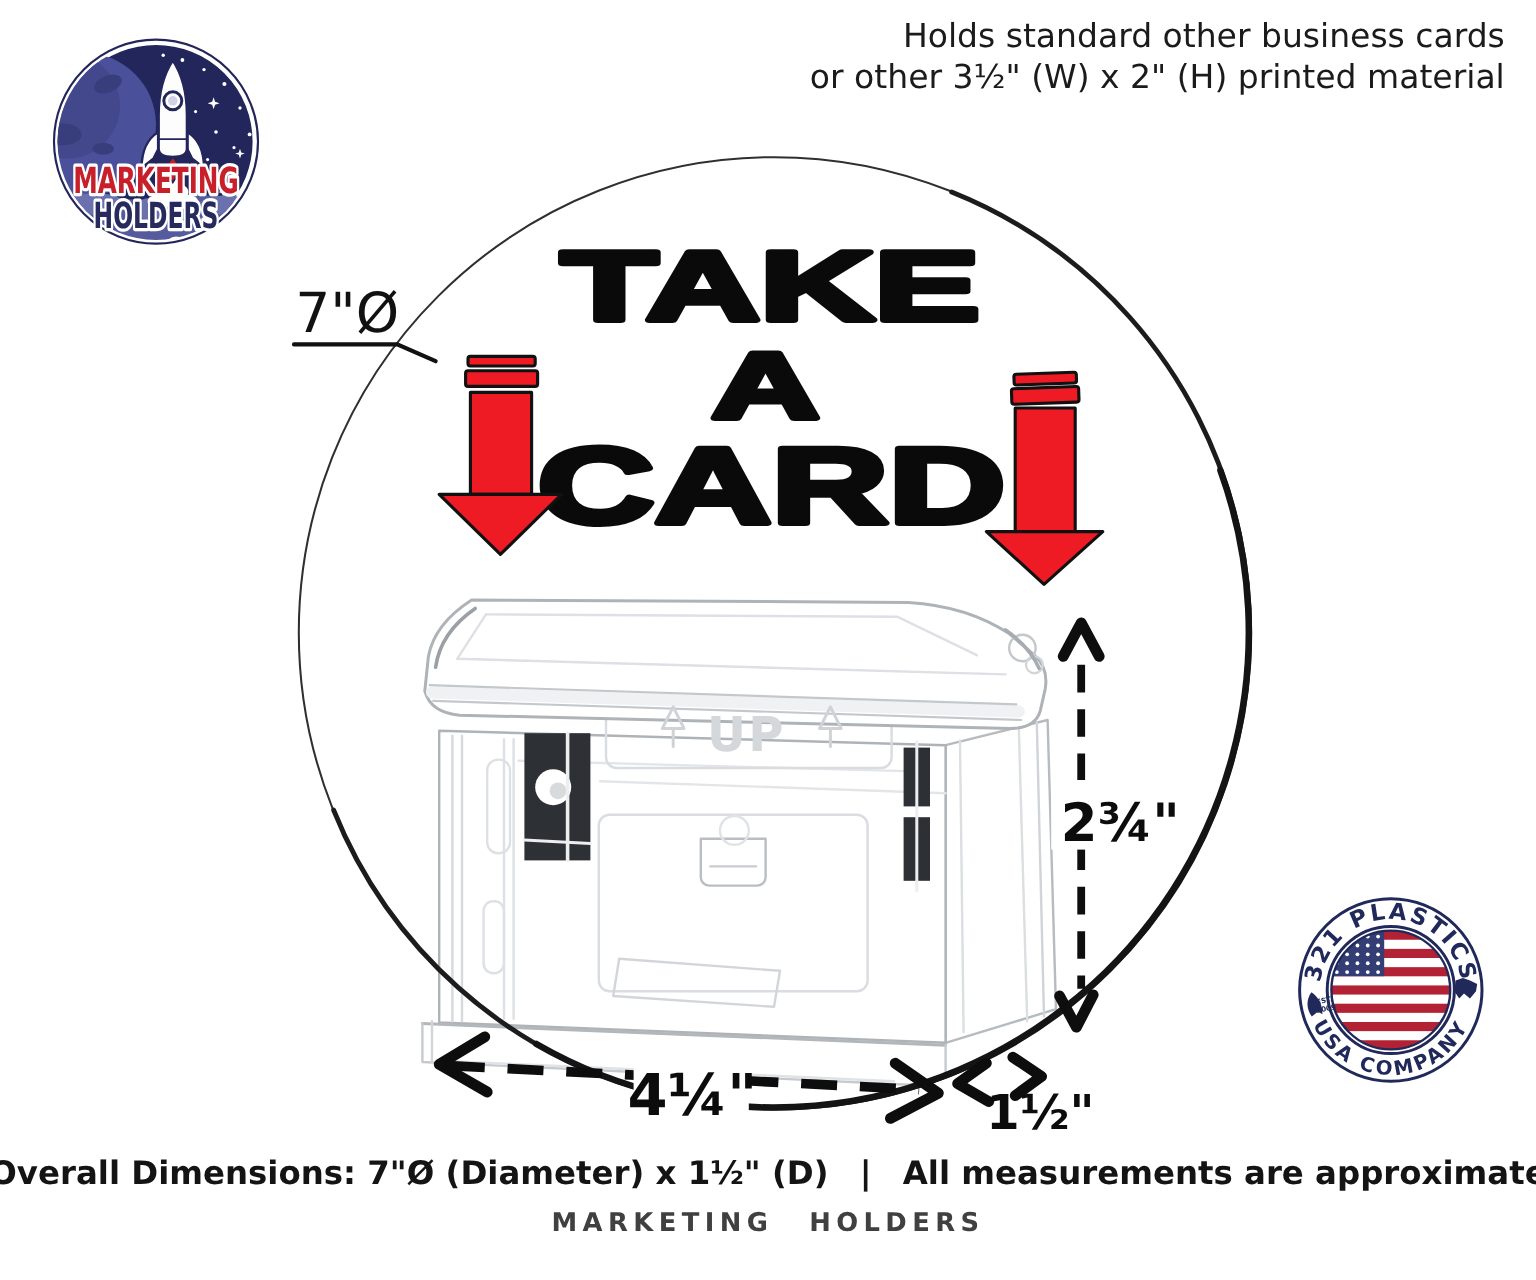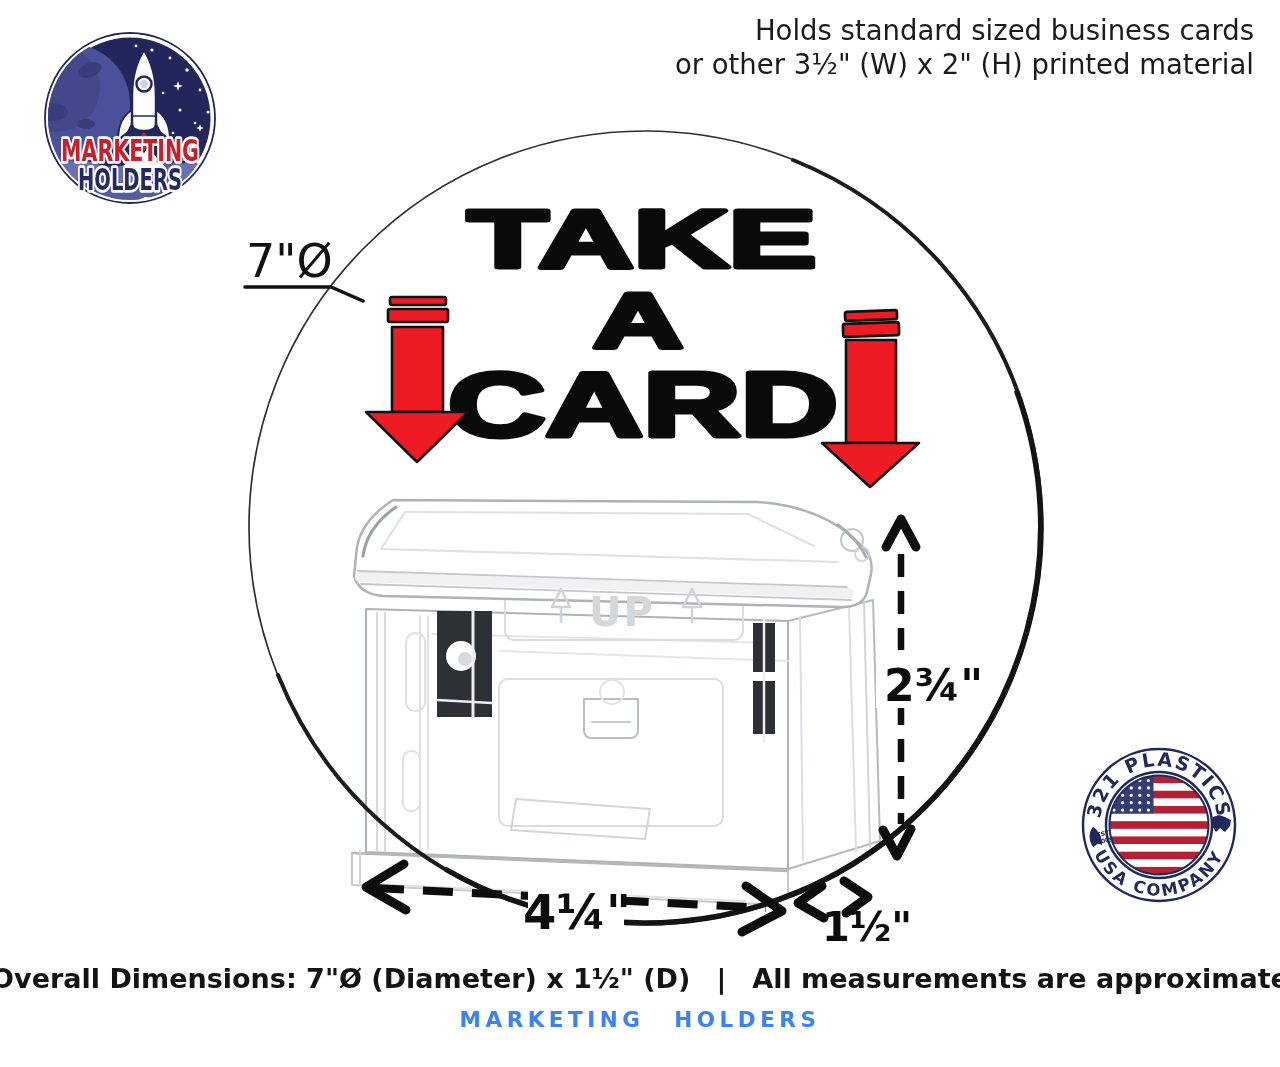--- a/index.html
+++ b/index.html
@@ -7,21 +7,21 @@
           font-family:"DejaVu Sans",sans-serif;color:#161616;}
   .note{position:absolute;top:13px;right:26px;text-align:right;
         font-size:27.5px;line-height:34px;color:#1b1b1b;}
   .diagram-svg{position:absolute;left:0;top:0;width:1280px;height:1067px;}
   .logo-svg{position:absolute;left:40px;top:28px;width:180px;height:180px;}
   .badge-svg{position:absolute;left:1074px;top:740px;width:170px;height:170px;}
   .footer-line{position:absolute;top:963px;left:0;width:100%;display:flex;
                justify-content:center;align-items:baseline;gap:26px;
                font-size:27px;color:#141414;white-space:nowrap;font-weight:600;}
   .footer-brand{position:absolute;top:1007px;left:0;width:100%;text-align:center;
-                font-weight:bold;font-size:21.5px;letter-spacing:4.5px;word-spacing:18px;color:#3b82f6;}
+                font-weight:bold;font-size:21.5px;letter-spacing:4.5px;word-spacing:18px;color:#404040;}
   svg text{font-family:"DejaVu Sans",sans-serif;}
   text.sign{font-family:"Liberation Sans","DejaVu Sans",sans-serif;font-weight:bold;
             fill:#0a0a0a;stroke:#0a0a0a;stroke-width:5;stroke-linejoin:round;}
   text.dimlabel{font-weight:bold;fill:#0c0c0c;}
 </style>
 </head>
 <body>
 
 <div class="canvas">
 
@@ -195,21 +195,21 @@
         <circle cx="104" cy="56" r="7.5" fill="#ffffff" stroke="#23265a" stroke-width="2.5"></circle>
         <circle cx="104" cy="56" r="4" fill="#cfd2e8"></circle>
         <path d="M104,103 C110,108 110,116 104,124 C98,116 98,108 104,103 Z" fill="#c42127" stroke="#23265a" stroke-width="1.5"></path>
       </g>
     </g>
     <text x="90" y="133" text-anchor="middle" font-size="30" font-weight="bold" textLength="138" lengthAdjust="spacingAndGlyphs" fill="#c8202a" stroke="#ffffff" stroke-width="5.5" stroke-linejoin="round" style="paint-order:stroke fill">MARKETING</text>
     <text x="90" y="162" text-anchor="middle" font-size="30" font-weight="bold" textLength="104" lengthAdjust="spacingAndGlyphs" fill="#262a5c" stroke="#ffffff" stroke-width="5.5" stroke-linejoin="round" style="paint-order:stroke fill">HOLDERS</text>
   </svg>
 
   <div class="note">
-    <div>Holds standard sized business cards</div>
+    <div>Holds standard other business cards</div>
     <div>or other 3½" (W) x 2" (H) printed material</div>
   </div>
 
   <svg class="badge-svg" viewBox="-85 -85 170 170">
     <defs>
       <clipPath id="flagClip">
           <circle cx="0" cy="0" r="49.5"></circle>
         </clipPath>
       <path id="arcTop" d="M -57.7,-12.3 A 59,59 0 0 1 57.7,-12.3" fill="none"></path>
       <path id="arcBot" d="M -69.4,14.8 A 71,71 0 0 0 69.4,14.8" fill="none"></path>

